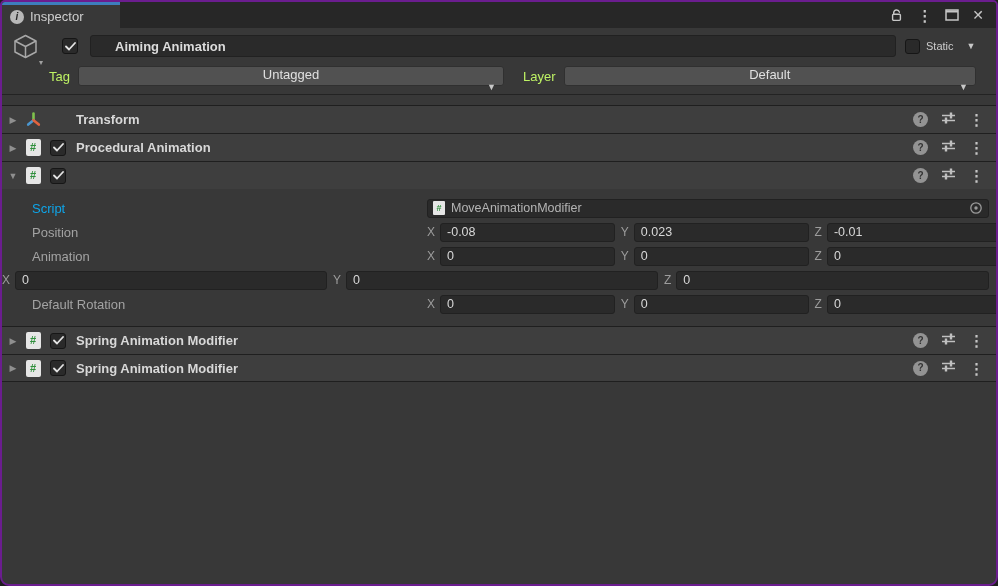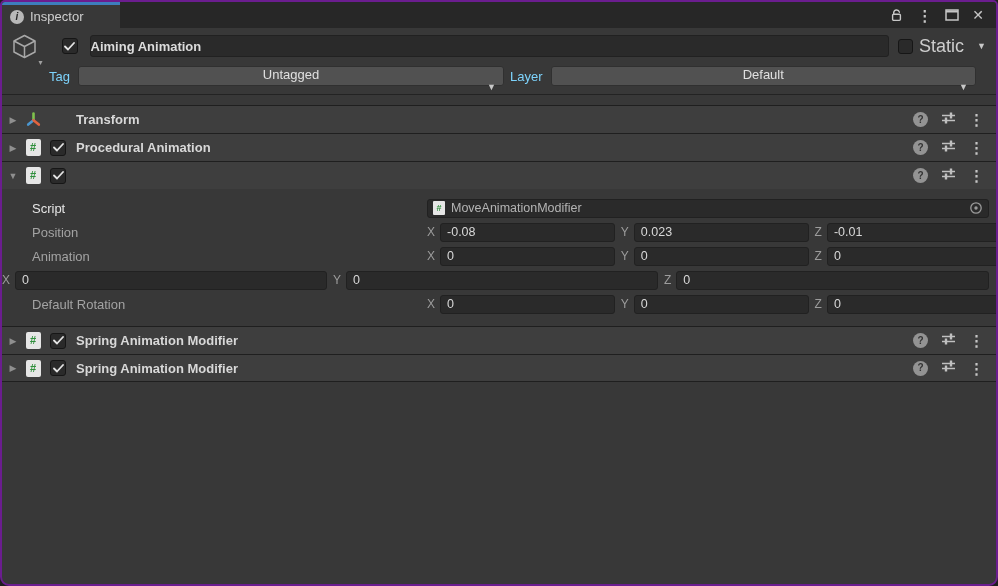--- a/index.html
+++ b/index.html
@@ -40,31 +40,31 @@
   .go-caret { position:absolute; right:5px; bottom:-7px; font-size:8px; color:#a0a0a0; }
   .cb {
     width:16px; height:16px; background:#2a2a2a; border:1px solid #161616;
     border-radius:3px; display:flex; align-items:center; justify-content:center;
     flex:0 0 auto;
   }
   .cb svg { display:block; }
   .name-input {
     margin-left:12px; width:806px; height:22px;
     background:#2a2a2a; border:1px solid #212121; border-radius:3px;
-    color:#dcdcdc; font-weight:bold; font-size:13px; padding:0 0;
+    color:#dcdcdc; font-weight:bold; font-size:13px; padding:0 24px;
     font-family:inherit;
   }
   .static-cb { width:15px; height:15px; margin-left:9px; }
-  .static-label { margin-left:6px; font-size:18px; color:#cdcdcd; }
+  .static-label { margin-left:6px; font-size:11px; color:#cdcdcd; }
   .static-caret { margin-left:13px; margin-right:10px; font-size:9px; color:#c8c8c8; }
 
   .go-row2 { display:flex; align-items:center; height:20px; margin-top:8px; }
-  .field-label { font-size:13px; color:#7dd3fc; }
+  .field-label { font-size:13px; color:#bef264; }
   .tag-label { width:76px; text-align:right; padding-right:8px; }
-  .layer-label { padding:0 8px 0 6px; }
+  .layer-label { padding:0 8px 0 19px; }
   .dd {
     height:20px; background:#515151; border:1px solid #303030; border-radius:3px;
     display:flex; align-items:center; padding:0 7px;
     font-size:13px; color:#e0e0e0;flex-direction:column;
   }
   .dd-tag { width:426px; }
   .dd-layer { flex:1; margin-right:20px; }
   .dd-caret { margin-left:auto; font-size:9px; color:#c8c8c8; }
 
   .section-gap { height:10px; flex:0 0 auto; }
@@ -92,21 +92,21 @@
     width:15px; height:17px; background:#e6e6e6; border-radius:2px;
     display:flex; align-items:center; justify-content:center;
     color:#2f8f3c; font-weight:bold; font-size:11px; line-height:1;
   }
   .script-page.small { width:12px; height:14px; font-size:9px; border-radius:1px; }
 
   
   .comp-body { padding:7px 0 10px 0; background:#383838; flex:0 0 auto; }
   .prop-row { height:24px; display:flex; align-items:center; }
   .prop-label { width:425px; padding-left:30px; font-size:13px; color:#a3a3a3; flex:0 0 auto; }
-  .prop-label.dim { color:#e5e5e5; }
+  .prop-label.dim { color:#0ea5e9; }
   .prop-fields { flex:1; display:flex; align-items:center; margin-right:7px; gap:6px; }
   .axis-group { flex:1; display:flex; align-items:center; gap:5px; min-width:0; }
   .axis-label { color:#9c9c9c; font-size:12px; flex:0 0 auto; }
   .num {
     flex:1; min-width:0; height:19px; background:#2a2a2a;
     border:1px solid #212121; border-radius:3px;
     color:#d8d8d8; font-size:12.5px; padding:0 6px; font-family:inherit;
   }
   .object-field {
     flex:1; height:19px; background:#2a2a2a; border:1px solid #212121; border-radius:3px;

